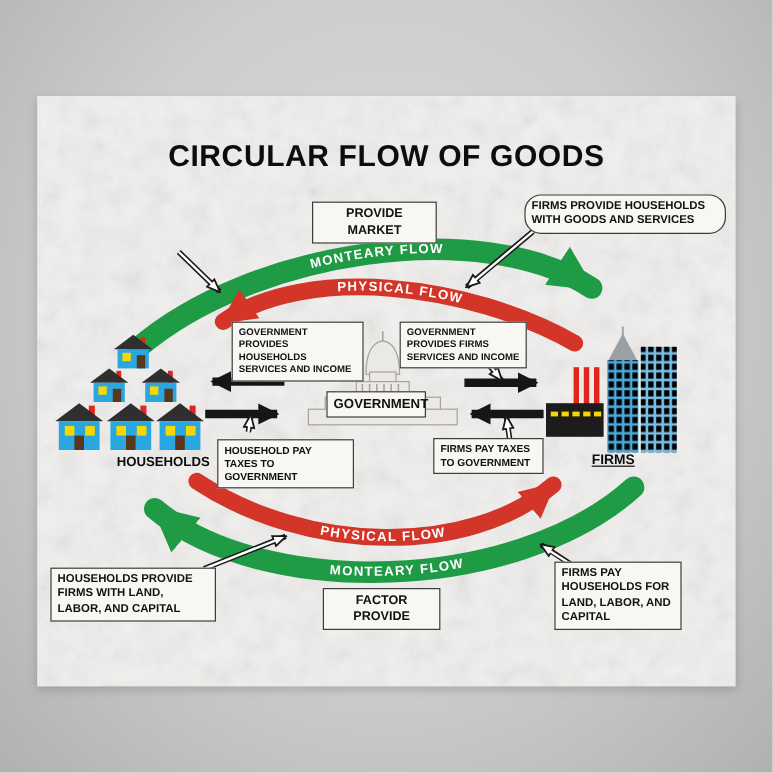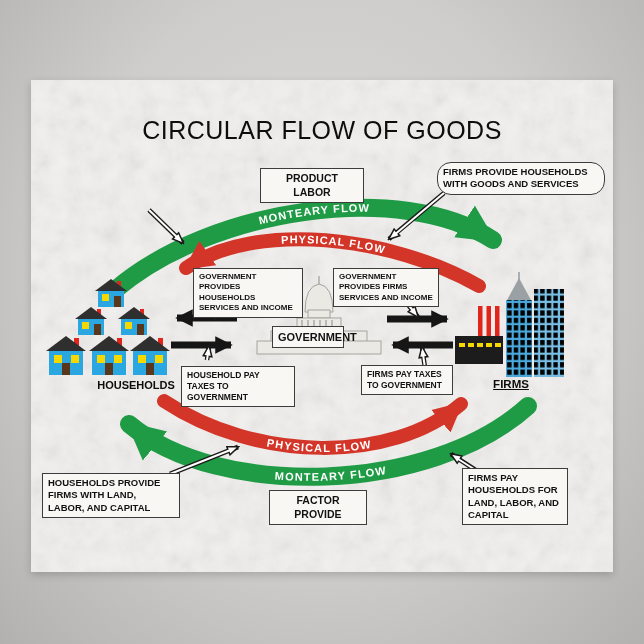--- a/index.html
+++ b/index.html
@@ -18,21 +18,21 @@
     background:radial-gradient(ellipse at 50% 42%, #dddcda 0%, #cecdcb 55%, #b2b1b0 100%);
   }
   .poster{
     position:absolute;left:31px;top:80px;width:582px;height:492px;
     background:#f1f0ee;
     box-shadow:0 3px 8px rgba(0,0,0,0.18);
   }
   .texture,.diagram{position:absolute;left:0;top:0;width:582px;height:492px;}
   .title{
     position:absolute;left:0;top:36px;width:100%;
-    text-align:center;font-weight:normal;font-size:25px;letter-spacing:.5px;color:#0d0d0d;
+    text-align:center;font-weight:bold;font-size:25px;letter-spacing:.5px;color:#0d0d0d;
   }
   .label-box{
     position:absolute;background:var(--c-box_bg);border:1px solid var(--c-box_border);
     color:#111;font-weight:bold;line-height:1.3;padding:3px 5px;
   }
   .tc{text-align:center;}
   .entity-label{position:absolute;font-weight:bold;color:#0d0d0d;text-align:center;}
   
   .band-g{stroke:var(--c-green);fill:none;}
   .band-r{stroke:var(--c-red);fill:none;}
@@ -206,26 +206,26 @@
       <g>
         <line x1="139" y1="394" x2="207" y2="367" class="conn-outer" marker-end="url(#whead)"></line>
         <line x1="139" y1="394" x2="202" y2="369" class="conn-inner"></line>
       </g>
       <g>
         <line x1="446" y1="391" x2="420" y2="374" class="conn-outer" marker-end="url(#whead)"></line>
         <line x1="446" y1="391" x2="424" y2="377" class="conn-inner"></line>
       </g>
     </svg>
 
-    <div class="label-box tc" style="left:229px;top:88px;width:104px;font-size:10.5px;">PRODUCT LABOR</div>
+    <div class="label-box tc" style="left:229px;top:88px;width:104px;font-size:10.5px;">PROVIDE MARKET</div>
     <div class="label-box" style="left:406px;top:82px;width:168px;font-size:9.5px;border-radius:14px;">FIRMS PROVIDE HOUSEHOLDS WITH GOODS AND SERVICES</div>
 
     <div class="label-box" style="left:162px;top:188px;width:110px;font-size:8px;">GOVERNMENT PROVIDES HOUSEHOLDS SERVICES AND INCOME</div>
     <div class="label-box" style="left:302px;top:188px;width:106px;font-size:8px;">GOVERNMENT PROVIDES FIRMS SERVICES AND INCOME</div>
-    <div class="label-box tc" style="left:241px;top:246px;width:72px;font-size:11px;">GOVERNMENT</div>
+    <div class="label-box tc" style="left:241px;top:246px;width:83px;font-size:11px;">GOVERNMENT</div>
     <div class="label-box" style="left:330px;top:285px;width:92px;font-size:8.5px;">FIRMS PAY TAXES TO GOVERNMENT</div>
     <div class="label-box" style="left:150px;top:286px;width:114px;font-size:8.5px;">HOUSEHOLD PAY TAXES TO GOVERNMENT</div>
 
     <div class="entity-label" style="left:50px;top:299px;width:110px;font-size:11px;">HOUSEHOLDS</div>
     <div class="entity-label" style="left:448px;top:298px;width:64px;font-size:11.5px;text-decoration:underline;">FIRMS</div>
 
     <div class="label-box" style="left:11px;top:393px;width:138px;font-size:9.5px;">HOUSEHOLDS PROVIDE FIRMS WITH LAND, LABOR, AND CAPITAL</div>
     <div class="label-box tc" style="left:238px;top:410px;width:98px;font-size:10.5px;">FACTOR PROVIDE</div>
     <div class="label-box" style="left:431px;top:388px;width:106px;font-size:9.5px;">FIRMS PAY HOUSEHOLDS FOR LAND, LABOR, AND CAPITAL</div>
 

